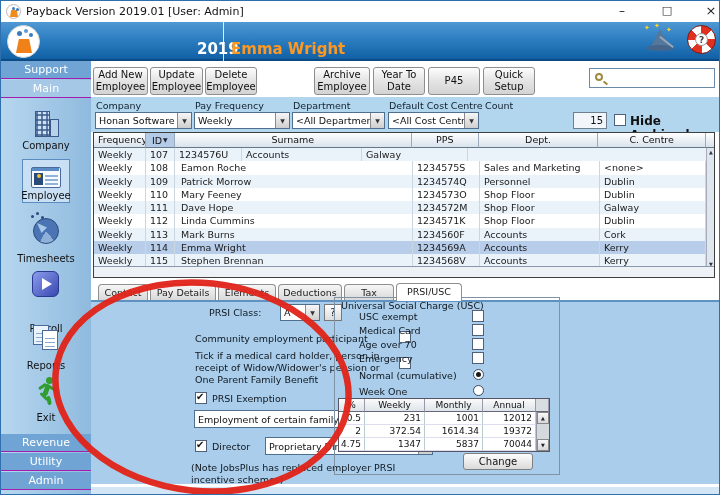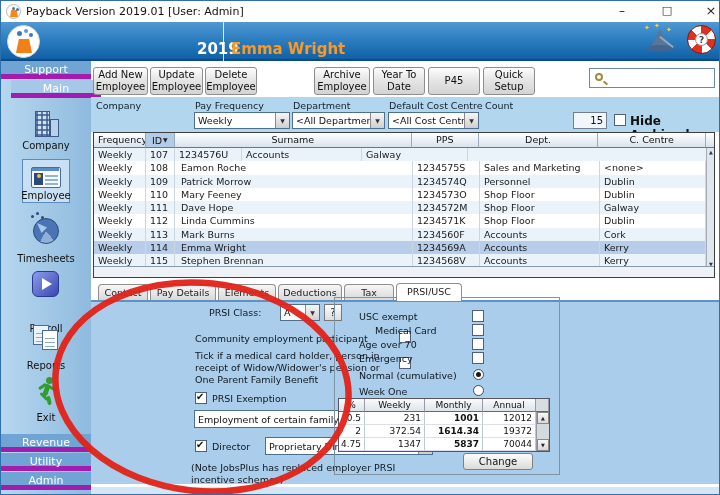--- a/index.html
+++ b/index.html
@@ -35,22 +35,22 @@
   .wizard .brim{position:absolute;left:2px;top:20px;width:28px;height:6px;border-radius:50%;background:#44658c;}
   .wizard .st{position:absolute;color:#ffd727;font-size:7px;line-height:7px;}
   .wizard .wand{position:absolute;left:14px;top:16px;width:17px;height:2px;background:#9aa8b8;transform:rotate(38deg);}
   .helpring{position:absolute;left:686px;top:3px;width:29px;height:29px;border-radius:50%;border:1px solid #7c1810;
     background:conic-gradient(#e03020 0 45deg,#fff 45deg 90deg,#e03020 90deg 135deg,#fff 135deg 180deg,#e03020 180deg 225deg,#fff 225deg 270deg,#e03020 270deg 315deg,#fff 315deg 360deg);}
   .helpring .hole{position:absolute;left:7px;top:7px;width:13px;height:13px;border-radius:50%;background:#fff;border:1px solid #999;
     text-align:center;line-height:12px;font-size:9px;font-weight:bold;color:#444;}
 
   
   .sidebar{position:absolute;left:0;top:60px;width:90px;height:435px;background:linear-gradient(90deg,#b7d7ef 0%,#8fbade 100%);}
-  .band{position:absolute;left:0;width:90px;height:18px;background:#6fa4d4;color:#fff;font-size:11px;text-align:center;line-height:18px;border-bottom:5px solid #a21caf;cursor:pointer;}
-  .band.main{background:#a6c8e7;margin-left:10px;}
+  .band{position:absolute;left:0;width:90px;height:18px;background:#6fa4d4;color:#fff;font-size:11px;text-align:center;line-height:18px;border-bottom:1px solid #a21caf;cursor:pointer;}
+  .band.main{background:#a6c8e7;}
   .nav-label{position:absolute;left:0;width:90px;text-align:center;font-size:10px;color:#111;}
   .nicon{position:absolute;width:30px;height:30px;left:30px;}
   .selbox{position:absolute;left:21px;top:158px;width:48px;height:44px;background:#c9dff3;border:1px solid #5a8cc0;}
   
   .ic-co .t1{position:absolute;left:4px;top:2px;width:15px;height:26px;background:#cfe2f4;border:1px solid #3a5a8c;
     background-image:repeating-linear-gradient(0deg,rgba(58,90,140,.75) 0 2px,transparent 2px 5px),repeating-linear-gradient(90deg,rgba(58,90,140,.75) 0 2px,transparent 2px 5px);}
   .ic-co .t2{position:absolute;left:19px;top:10px;width:9px;height:18px;background:#b9d2ec;border:1px solid #3a5a8c;}
   
   .ic-em .card{position:absolute;left:0;top:4px;width:30px;height:21px;background:#f7fbff;border:1px solid #4a6a9a;border-radius:2px;}
   .ic-em .bar{position:absolute;left:1px;top:5px;width:27px;height:3px;background:#5a8cc8;}
@@ -126,21 +126,21 @@
   .qbtn{position:absolute;width:18px;height:17px;background:linear-gradient(#fdfdfd,#dcdcdc);border:1px solid #777;font-size:10px;text-align:center;line-height:15px;cursor:pointer;color:#111;}
   .radio{position:absolute;width:11px;height:11px;border-radius:50%;border:1px solid #3a4a5a;background:#fff;cursor:pointer;}
   .radio.on::after{content:"";position:absolute;left:2px;top:2px;width:5px;height:5px;border-radius:50%;background:#1a1a1a;}
   .groupbox{position:absolute;left:333px;top:296px;width:226px;height:178px;border:1px solid #7f93a5;}
   .ratestable{position:absolute;left:337px;top:397px;width:212px;background:#fff;border:1px solid #556;}
   .rhead{display:flex;height:13px;}
   .rh{background:linear-gradient(#fafafa,#dde4ea);border-right:1px solid #99a;border-bottom:1px solid #667;font-size:9px;line-height:12px;text-align:center;color:#111;}
   .rh0{width:26px;} .rh1{width:60px;} .rh2{width:58px;} .rh3{width:53px;} .rhs{width:13px;background:#d8dde2;}
   .rrow{display:flex;height:13px;}
   .rc{font-size:9px;line-height:13px;border-right:1px solid #bcc;border-bottom:1px solid #dde;text-align:right;padding-right:3px;color:#111;}
-  .rc0{width:26px;} .rc1{width:60px;} .rc2{width:58px;font-weight:bold;} .rc3{width:53px;}
+  .rc0{width:26px;} .rc1{width:60px;} .rc2{width:58px;} .rc3{width:53px;}
   .rscroll{position:absolute;right:0;top:13px;width:13px;height:39px;background:#d4d9de;border-left:1px solid #99a;}
   .rscroll .up,.rscroll .dn{position:absolute;left:0;width:12px;height:12px;background:linear-gradient(#f8f8f8,#d8d8d8);border:1px solid #888;font-size:5px;text-align:center;line-height:11px;color:#223;}
   .rscroll .up{top:0;} .rscroll .dn{bottom:0;}
   .changebtn{position:absolute;left:462px;top:452px;width:70px;height:17px;background:linear-gradient(#fdfdfd,#dadada);border:1px solid #808080;border-radius:3px;font-size:10px;text-align:center;line-height:15px;color:#111;cursor:pointer;}
   .bottom-strip{position:absolute;left:90px;top:484px;width:630px;height:11px;background:#d3e6f5;border-top:2px solid #fff;}
 
   .overlay{position:absolute;left:0;top:0;width:720px;height:495px;pointer-events:none;z-index:99;}
 </style>
 </head>
 <body>
@@ -277,20 +277,24 @@
     <span class="mag"></span>
     <input class="search-input" value="" style="">
   </div>
 
   <div class="filterbar">
     <span class="flabel" style="left:5px;">Company</span>
     <span class="flabel" style="left:104px;">Pay Frequency</span>
     <span class="flabel" style="left:202px;">Department</span>
     <span class="flabel" style="left:298px;">Default Cost Centre</span>
     <span class="flabel" style="left:394px;">Count</span>
+    <div class="combo" style="left:4px;top:15px;width:97px;">
+      <span class="ctext">Honan Software</span>
+        <span class="dd">▼</span>
+    </div>
     <div class="combo" style="left:103px;top:15px;width:96px;">
       <span class="ctext">Weekly</span>
         <span class="dd">▼</span>
     </div>
     <div class="combo" style="left:201px;top:15px;width:93px;">
       <span class="ctext">&lt;All Department</span>
         <span class="dd">▼</span>
     </div>
     <div class="combo" style="left:297px;top:15px;width:91px;">
       <span class="ctext">&lt;All Cost Centre</span>
@@ -430,24 +434,25 @@
   <span class="plabel" style="left:211px;top:440px;">Director</span>
   <div class="combo" style="left:264px;top:436px;width:168px;height:18px;">
     <span class="ctext">Proprietary Director</span>
       <span class="dd">▼</span>
   </div>
 
   <span class="plabel pre" style="left:190px;top:461px;">(Note JobsPlus has replaced employer PRSI
 incentive schemes)</span>
 
   <div class="groupbox"></div>
+  <span class="plabel" style="left:340px;top:299px;">Universal Social Charge (USC)</span>
 
   <span class="plabel" style="left:358px;top:310px;">USC exempt</span>
   <span class="cb" style="left:471px;top:309px;"></span>
-  <span class="plabel" style="left:374px;top:324px;">Medical Card</span>
+  <span class="plabel" style="left:358px;top:324px;">Medical Card</span>
   <span class="cb" style="left:471px;top:323px;"></span>
   <span class="plabel" style="left:358px;top:338px;">Age over 70</span>
   <span class="cb" style="left:471px;top:337px;"></span>
   <span class="plabel" style="left:358px;top:352px;">Emergency</span>
   <span class="cb" style="left:471px;top:351px;"></span>
 
   <span class="plabel" style="left:358px;top:369px;">Normal (cumulative)</span>
   <span class="radio on" style="left:472px;top:368px;"></span>
   <span class="plabel" style="left:358px;top:385px;">Week One</span>
   <span class="radio" style="left:472px;top:384px;"></span>

